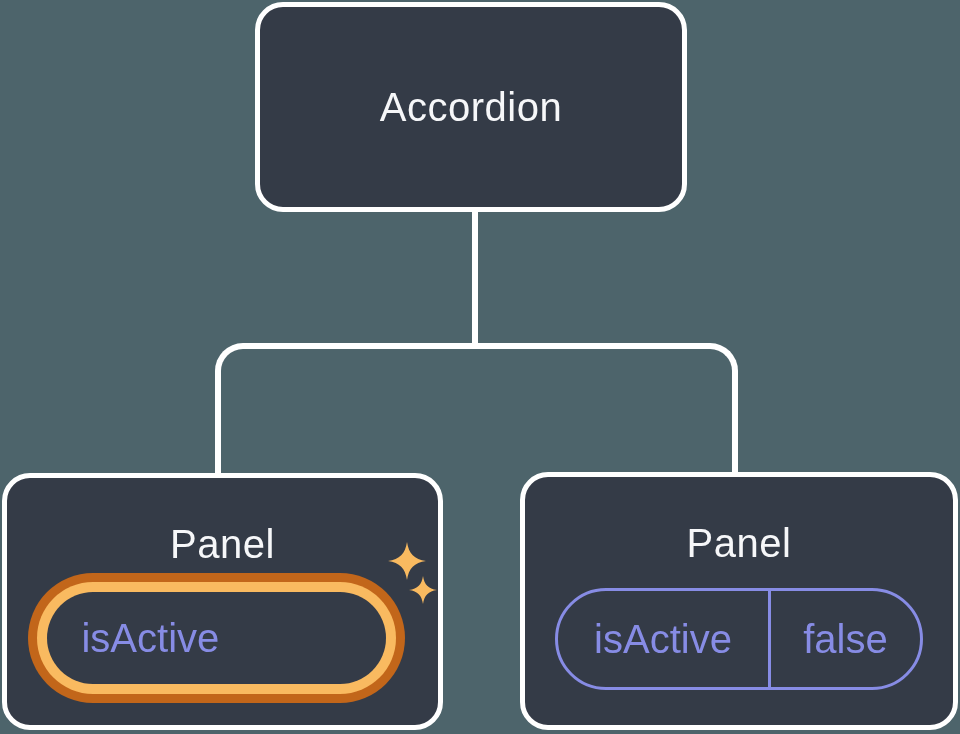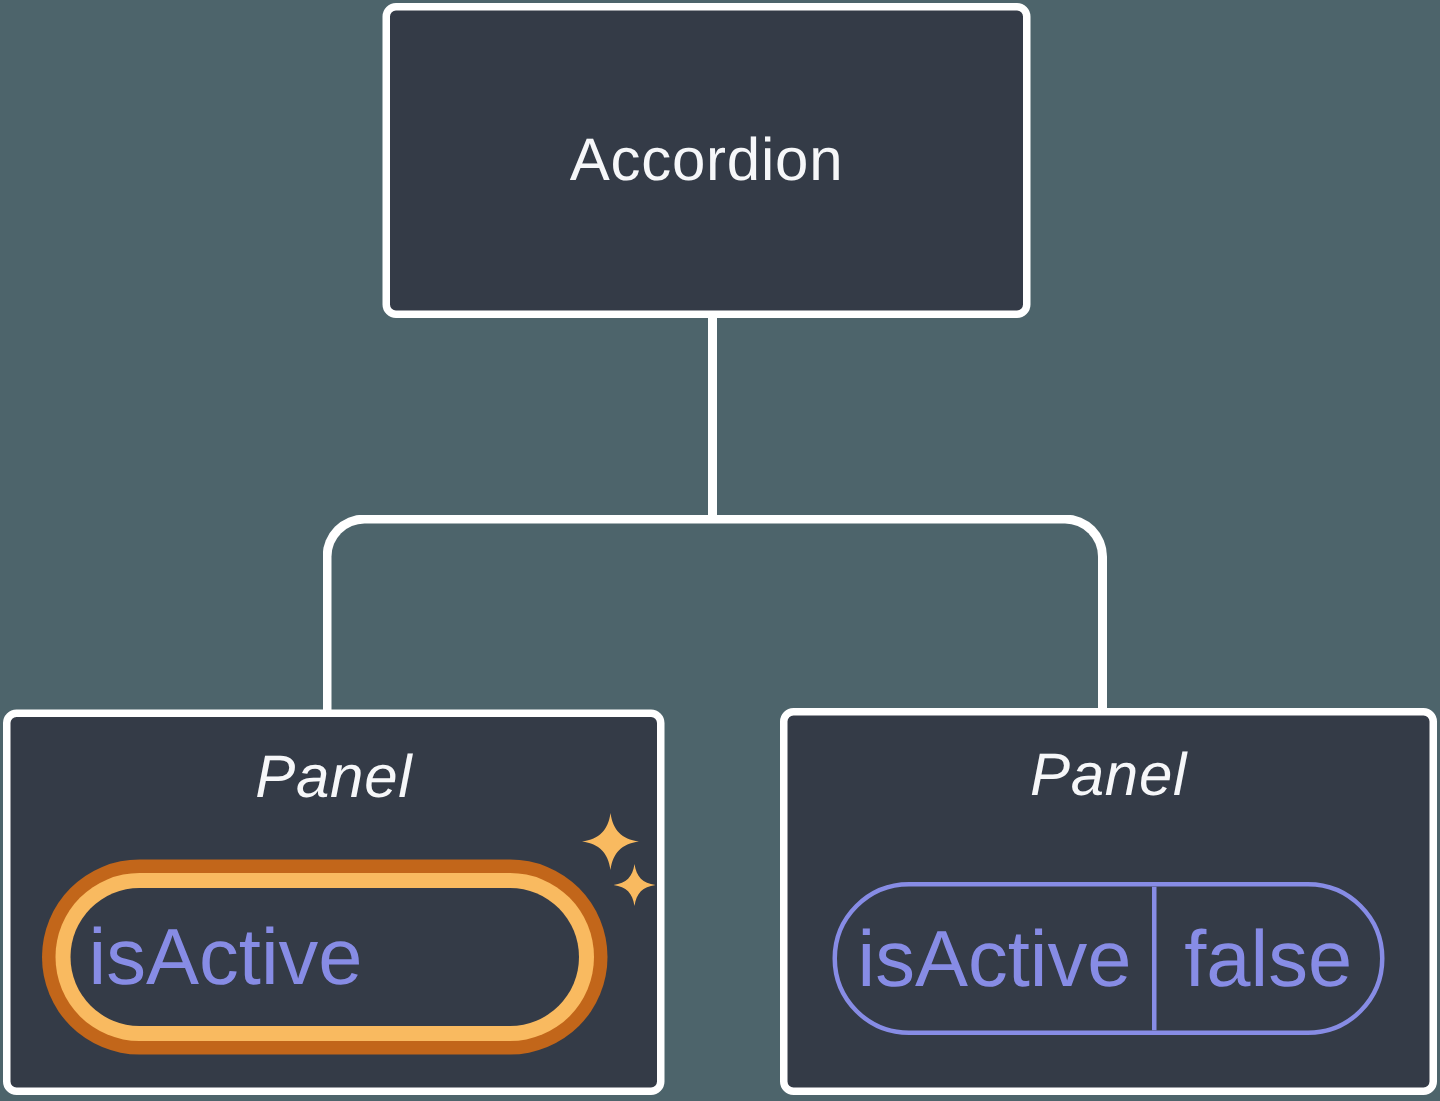--- a/index.html
+++ b/index.html
@@ -19,21 +19,21 @@
     width: 960px;
     height: 734px;
     background: var(--background);
     overflow: hidden;
     font-family: "Liberation Sans", "DejaVu Sans", sans-serif;
   }
   .node {
     position: absolute;
     background: var(--node-fill);
     border: 5px solid var(--node-border);
-    border-radius: 9px;
+    border-radius: 28px;
   }
   .node-title {
     color: var(--node-text);
     font-size: 40px;
     font-weight: 400;
     letter-spacing: 0.5px;
     text-align: center;
     display: block;
   }
   .node-accordion {
@@ -50,21 +50,21 @@
     position: absolute;
     left: 215px; top: 343px;
     width: 523px; height: 132px;
     border-top: 6px solid var(--node-border);
     border-left: 6px solid var(--node-border);
     border-right: 6px solid var(--node-border);
     border-radius: 28px 28px 0 0;
   }
   .node-panel-left  { left: 2px;   top: 473px; width: 441px; height: 257px; }
   .node-panel-right { left: 520px; top: 472px; width: 438px; height: 258px; }
-  .panel-title { margin-top: 18px; font-style: italic; }
+  .panel-title { margin-top: 44px; }
 
   
   .pill-highlight {
     position: absolute;
     left: 21px; top: 95px;
     width: 377px; height: 130px;
     border-radius: 999px;
     background: var(--highlight-dark-orange);
     padding: 9px;
   }
@@ -103,21 +103,21 @@
   .pill-plain .pill-seg-val {
     flex: 1 1 auto;
     border-left: 3px solid var(--state-purple);
   }
 
   .pill-seg {
     display: flex;
     align-items: center;
     justify-content: center;
     color: var(--state-purple);
-    font-size: 53px;
+    font-size: 40px;
     font-weight: 400;
   }
   .pill-seg.bold { font-weight: 700; }
 
   .sparkle { position: absolute; z-index: 3; }
   .sparkle path { fill: var(--highlight-gold); }
   .sparkle-large { left: 381px; top: 64px; width: 38px; height: 38px; }
   .sparkle-small { left: 402px; top: 98px; width: 28px; height: 28px; }
 </style>
 </head>

